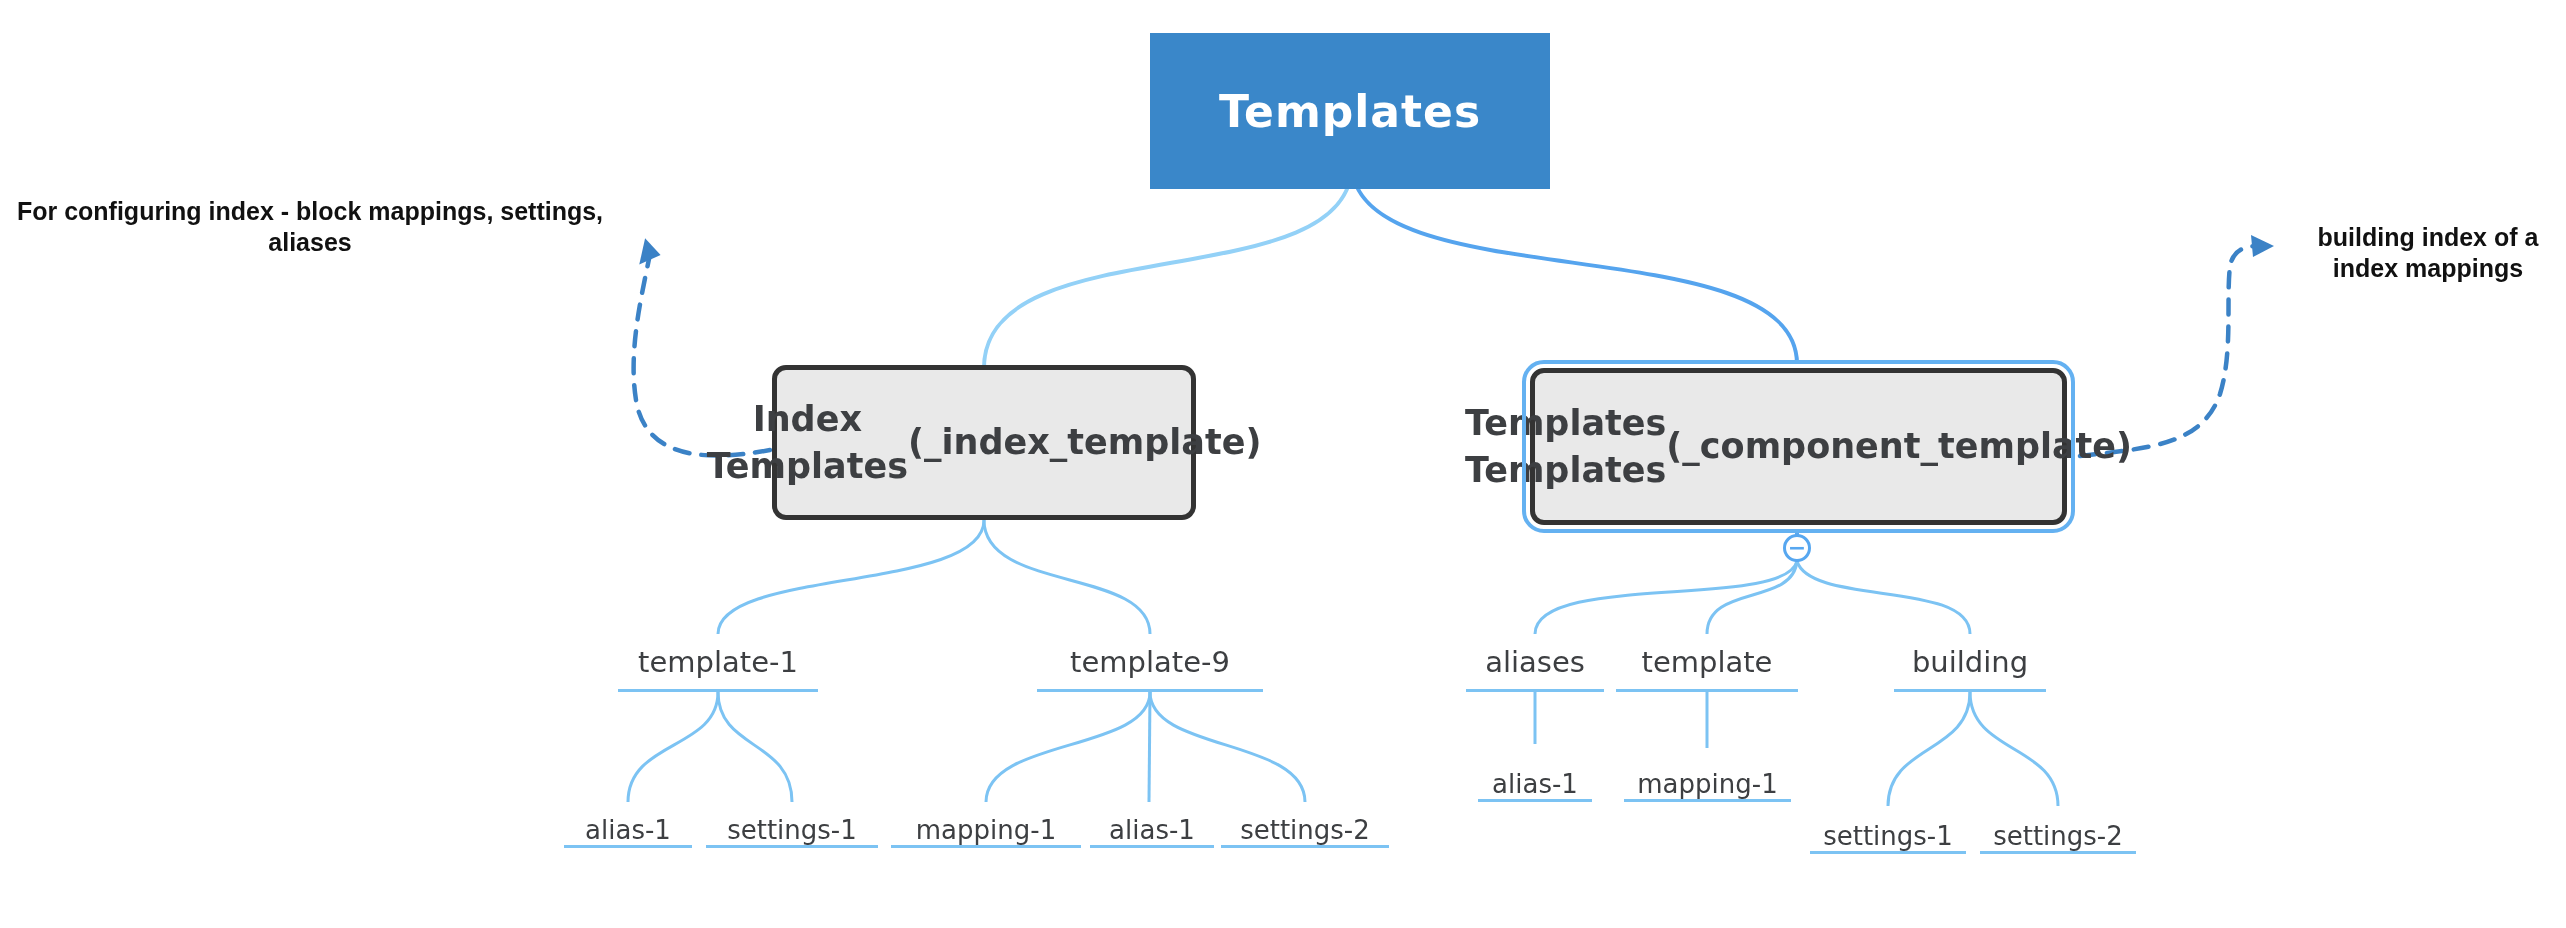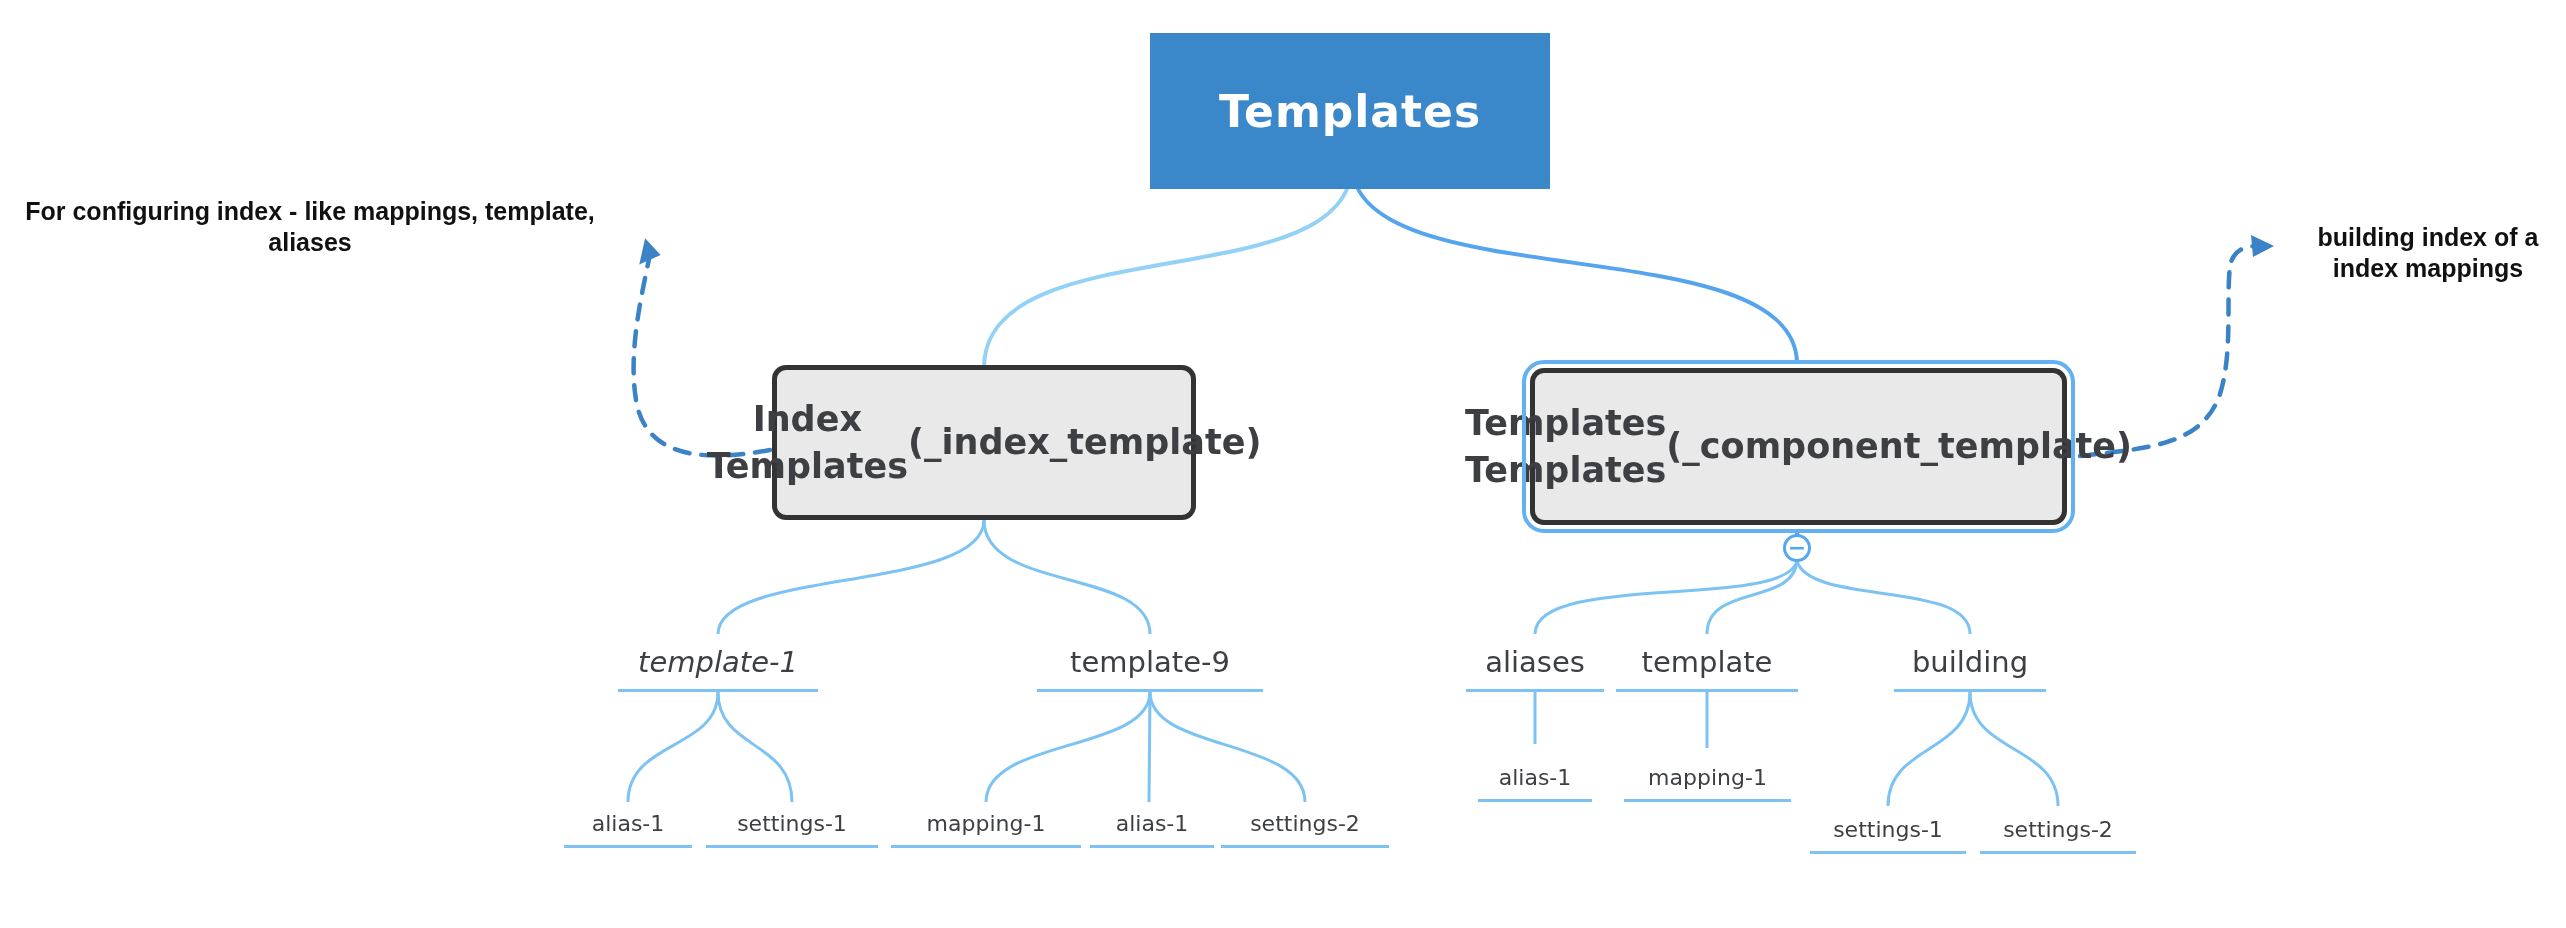--- a/index.html
+++ b/index.html
@@ -51,21 +51,21 @@
   
   .branch-label, .leaf-label {
     position: absolute;
     box-sizing: border-box;
     border-bottom: 3px solid #7cc3f3;
     color: #3d3f42;
     text-align: center;
     display: flex; align-items: flex-end; justify-content: center;
   }
   .branch-label { height: 58px; font-size: 29px; padding-bottom: 10px; }
-  .leaf-label   { height: 48px; font-size: 22px; padding-bottom: 9px; }
+  .leaf-label   { height: 48px; font-size: 26px; }
   
   .collapse-toggle {
     position: absolute;
     left: 1783px; top: 534px;
     width: 28px; height: 28px;
     border-radius: 50%;
     border: 3px solid #57a7f0;
     background: #ffffff;
     color: #57a7f0;
     box-sizing: border-box;
@@ -118,21 +118,21 @@
     <path d="M 1970 692 C 1970 754, 2058 744, 2058 806" stroke="#7cc3f3" stroke-width="3"></path>
 
     <path d="M 770 450 C 700 463, 645 456, 636 400 C 628 350, 642 294, 650 254" stroke="#3b82c6" stroke-width="4.5" stroke-dasharray="15 12" stroke-linecap="round"></path>
     <polygon points="648,238 636,262 659,258" fill="#3b82c6" transform="rotate(-14 648 250)"></polygon>
 
     <path d="M 2080 456 C 2148 448, 2202 446, 2220 394 C 2233 352, 2226 300, 2230 266 C 2233 251, 2243 247, 2254 246" stroke="#3b82c6" stroke-width="4.5" stroke-dasharray="15 12" stroke-linecap="round"></path>
     <polygon points="2274,246 2251,235 2253,257" fill="#3b82c6"></polygon>
   </svg>
 
   <div id="annotation-left" class="annotation">
-    <div>For configuring index - like mappings, template,</div>
+    <div>For configuring index - block mappings, settings,</div>
     <div>aliases</div>
   </div>
   <div id="annotation-right" class="annotation">
     <div>building index of a</div>
     <div>index mappings</div>
   </div>
 
   <div class="root-box">
     <span>Templates</span>
   </div>
@@ -141,21 +141,21 @@
     <div>Index Templates</div>
     <div>(_index_template)</div>
   </div>
   <div id="component-box" class="node-box selected">
     <div>Templates Templates</div>
     <div>(_component_template)</div>
   </div>
 
   <div class="collapse-toggle">−</div>
 
-  <div class="branch-label" style="left:618px; top:634px; width:200px;font-style:italic;">template-1</div>
+  <div class="branch-label" style="left:618px; top:634px; width:200px;">template-1</div>
   <div class="branch-label" style="left:1037px; top:634px; width:226px;">template-9</div>
 
   <div class="branch-label" style="left:1466px; top:634px; width:138px;">aliases</div>
   <div class="branch-label" style="left:1616px; top:634px; width:182px;">template</div>
   <div class="branch-label" style="left:1894px; top:634px; width:152px;">building</div>
 
   <div class="leaf-label" style="left:564px; top:800px; width:128px;">alias-1</div>
   <div class="leaf-label" style="left:706px; top:800px; width:172px;">settings-1</div>
   <div class="leaf-label" style="left:891px; top:800px; width:190px;">mapping-1</div>
   <div class="leaf-label" style="left:1090px; top:800px; width:124px;">alias-1</div>

